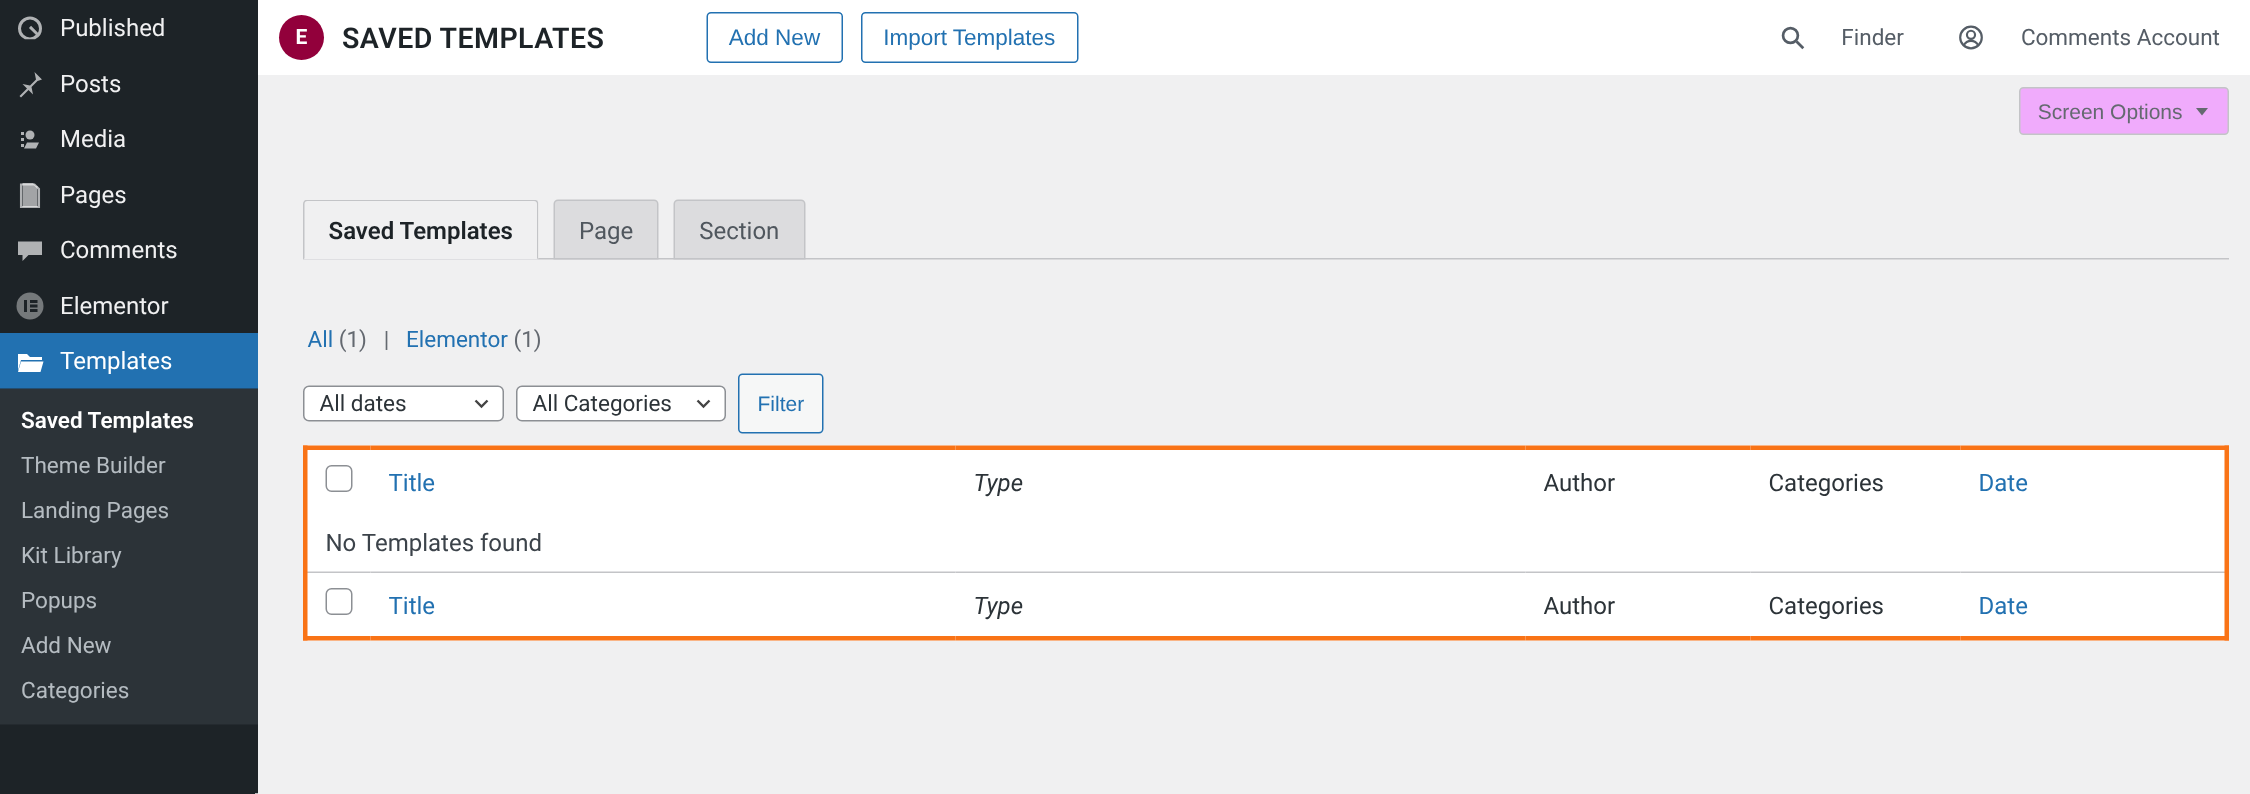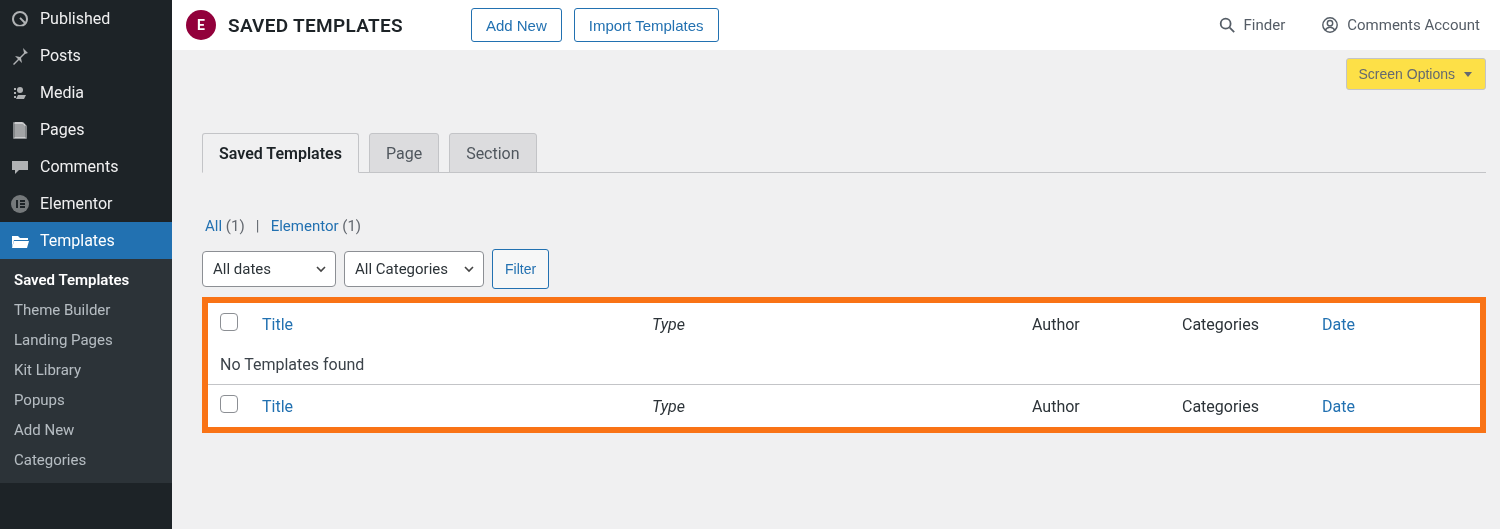--- a/index.html
+++ b/index.html
@@ -109,42 +109,42 @@
     color: #2271b1;
     background: #fff;
     border-radius: 3px;
     font-size: 15px;
     cursor: pointer;
   }
   .topbar .spacer { flex: 1; }
   .top-action {
     display: inline-flex;
     align-items: center;
-    gap: 8px;
+    gap: 24px;
     color: #555d66;
     font-size: 15px;
     cursor: pointer;
     margin-left: 24px;
   }
   .top-action .ta-icon { display: inline-flex; }
 
   
   .screen-options-row {
     display: flex;
     justify-content: flex-end;
     padding: 8px 14px 0 0;
   }
   .screen-options-btn {
     display: inline-flex;
     align-items: center;
     gap: 8px;
     height: 32px;
     padding: 0 12px;
     border: 1px solid #c3c4c7;
-    background: #fde047;
+    background: #f0abfc;
     color: #646970;
     border-radius: 3px;
     font-size: 14px;
     cursor: pointer;
   }
 
   
   .tabs-wrap {
     margin: 42px 14px 0 30px;
     position: relative;
@@ -184,21 +184,21 @@
   }
   .subsubsub a { color: #2271b1; cursor: pointer; }
 
   .filter-row {
     display: flex;
     align-items: center;
     gap: 8px;
     margin-top: 14px;
   }
   .select-like {
-    height: 36px;
+    height: 24px;
     min-width: 134px;
     padding: 0 30px 0 10px;
     border: 1px solid #8c8f94;
     background: #fff;
     border-radius: 4px;
     font-size: 15px;
     color: #2c3338;
     display: inline-flex;
     align-items: center;
     position: relative;
@@ -215,21 +215,21 @@
     color: #2271b1;
     background: #f6f7f7;
     border-radius: 3px;
     font-size: 14px;
     cursor: pointer;
   }
 
   
   .wp-table {
     margin-top: 8px;
-    border: 6px solid #f97316;
+    border: 3px solid #f97316;
     background: #fff;
     border-collapse: collapse;
     width: 100%;
     font-size: 16px;
   }
   .wp-table th, .wp-table td {
     text-align: left;
     padding: 10px 12px;
     vertical-align: middle;
   }

